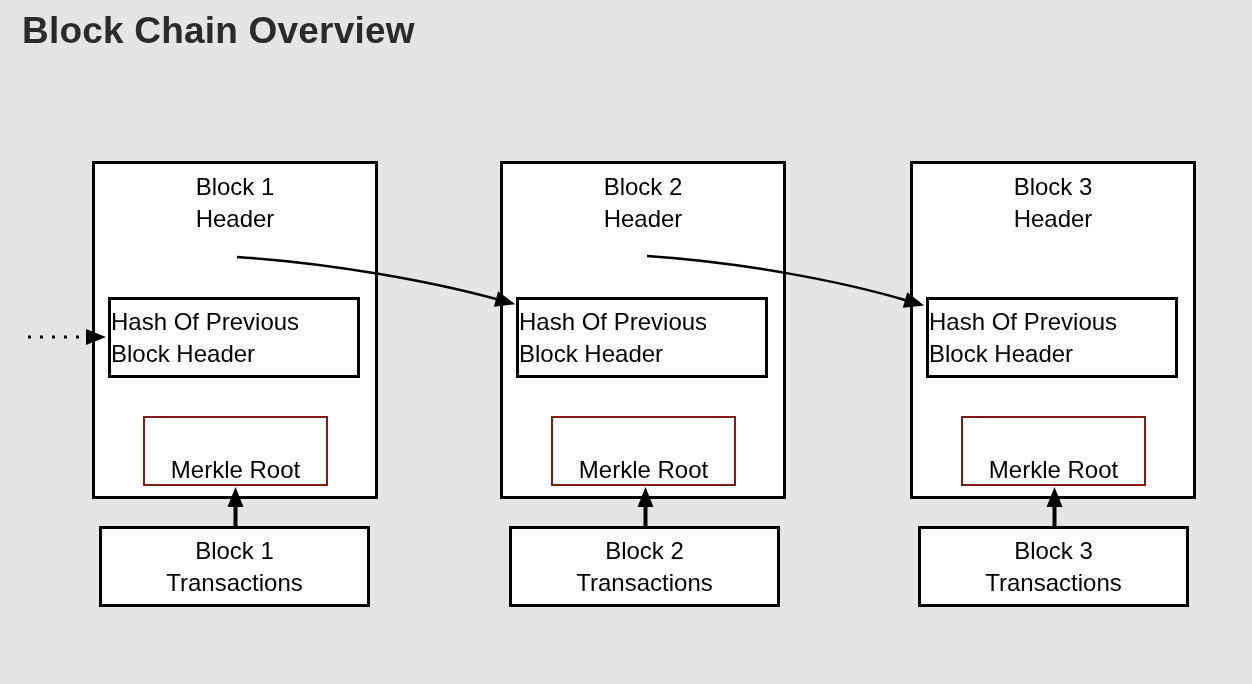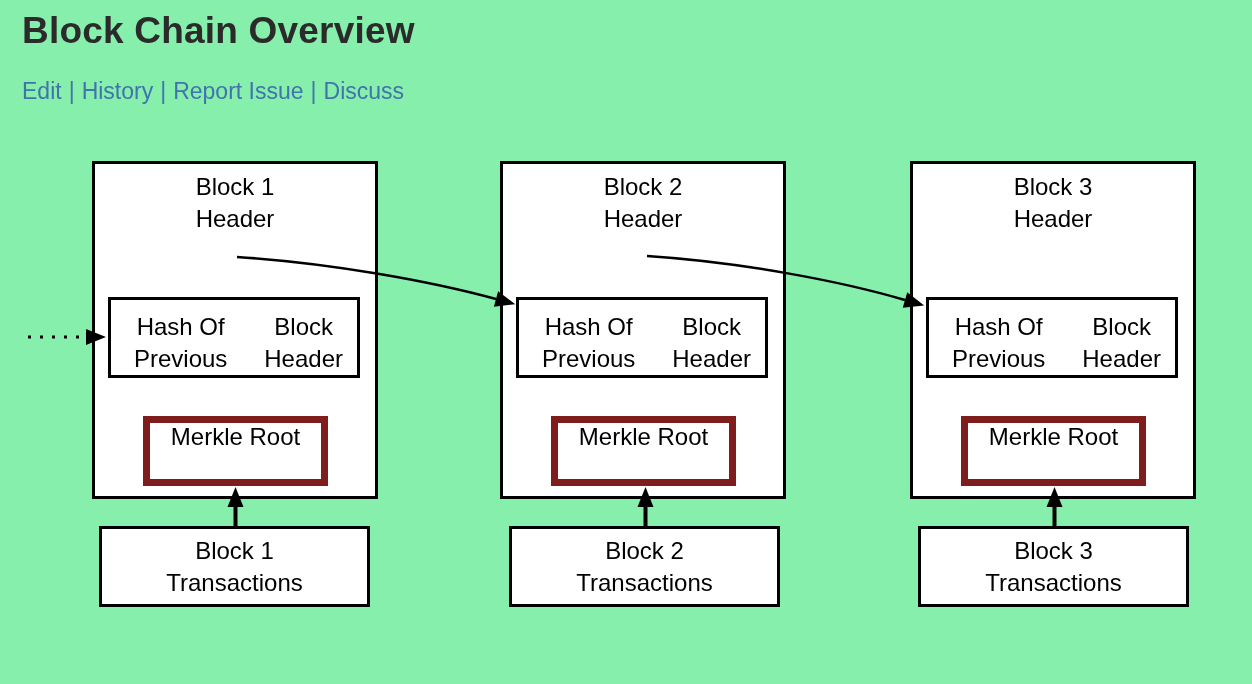--- a/index.html
+++ b/index.html
@@ -1,18 +1,18 @@
 <!DOCTYPE html>
 <html><head>
 <meta charset="utf-8">
 <style>
   html, body { margin:0; padding:0; background:#ffffff; }
   #screen {
     position:relative; width:1252px; height:684px;
-    background:#86efac; overflow:hidden;
+    background:#e5e5e5; overflow:hidden;
     font-family:"Liberation Sans", sans-serif; color:#000;
   }
 
   
   .page-title {
     position:absolute; left:22px; top:10px;
     font-size:37px; font-weight:bold; color:#2b2b2b;
     letter-spacing:0.2px; white-space:nowrap;
   }
   .page-links {
@@ -34,27 +34,27 @@
   .b3 { left:910px; }
 
   .block-header-label {
     position:absolute; top:7px; left:0; right:0;
     text-align:center; font-size:24px; line-height:32px; color:#000;
   }
 
   .hash-box {
     position:absolute; left:13px; top:133px; width:252px; height:81px;
     border:3px solid #000; box-sizing:border-box; background:#fff;
-    display:flex; flex-direction:row; justify-content:center; align-items:flex-end;
+    display:flex; flex-direction:column; justify-content:center; align-items:flex-start;
     font-size:24px; line-height:32px; text-align:center;
   }
   .merkle-box {
     position:absolute; left:48px; top:252px; width:185px; height:70px;
-    border:7px solid #7f1d1d; box-sizing:border-box; background:#fff;
-    display:flex; justify-content:center; align-items:flex-start;
+    border:2px solid #7f1d1d; box-sizing:border-box; background:#fff;
+    display:flex; justify-content:center; align-items:flex-end;
     font-size:24px; text-align:center;
   }
 
   .tx-box {
     position:absolute; top:526px; width:271px; height:81px;
     border:3px solid #000; box-sizing:border-box; background:#fff;
     display:flex; flex-direction:column; justify-content:center; align-items:center;
     font-size:24px; line-height:32px; text-align:center;
   }
   .tx1 { left:99px; }
@@ -71,23 +71,20 @@
     pointer-events:none; z-index:5;
   }
 </style>
 </head>
 <body>
 
 <div id="screen">
 
   <div class="page-title">Block Chain Overview</div>
 
-  <div class="page-links">
-    <a>Edit</a><span class="link-sep">|</span><a>History</a><span class="link-sep">|</span><a>Report Issue</a><span class="link-sep">|</span><a>Discuss</a>
-  </div>
 
   <div class="block b1">
     <div class="block-header-label">
       <div>Block 1</div>
       <div>Header</div>
     </div>
     <div class="hash-box">
       <div>Hash Of Previous</div>
       <div>Block Header</div>
     </div>

